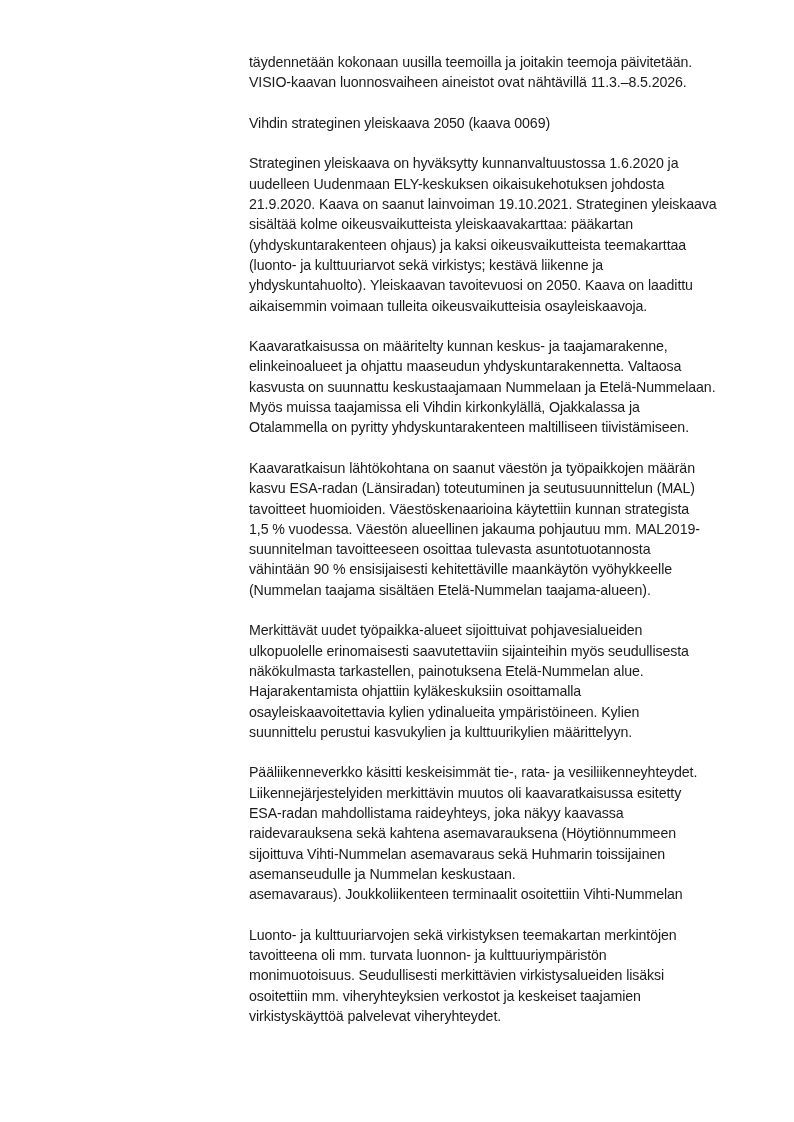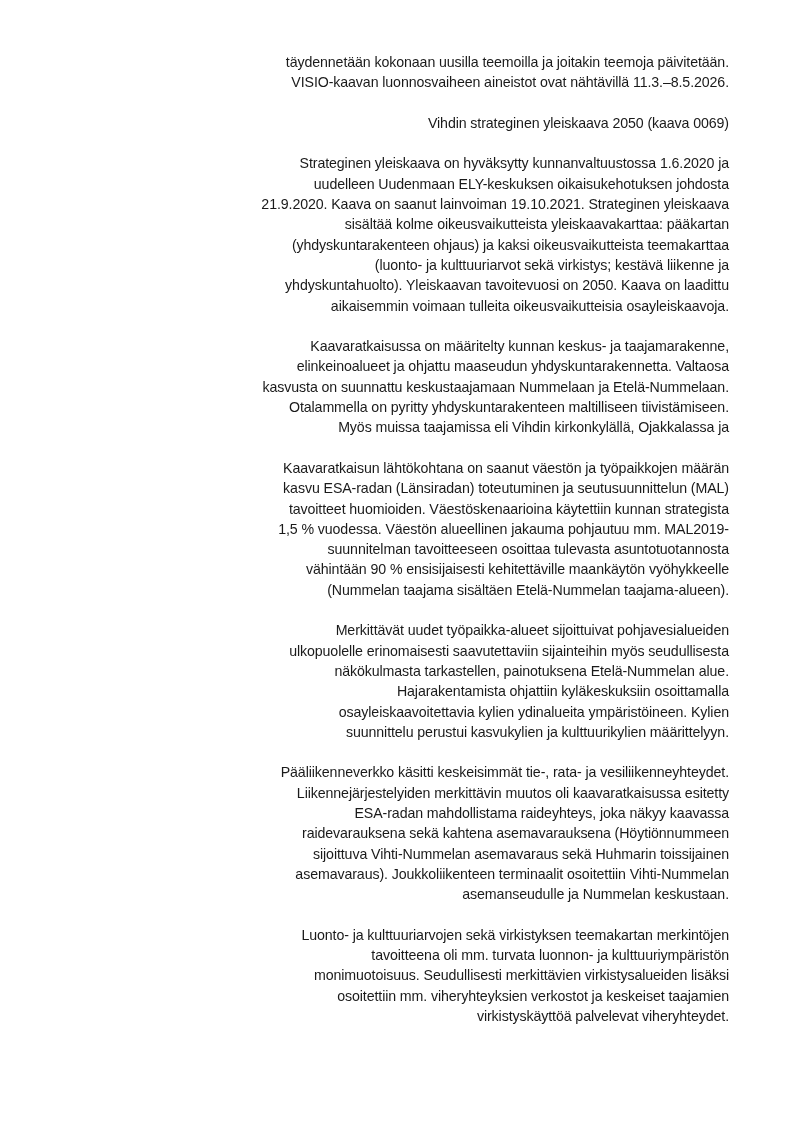--- a/index.html
+++ b/index.html
@@ -13,21 +13,20 @@
       position: relative;
       overflow: hidden;
       font-family: "Liberation Sans", "DejaVu Sans", sans-serif;
       color: #1a1a1a;
     }
     .page {
       position: absolute;
       left: 249px;
       top: 52px;
       width: 480px;
-      text-align: right;
     }
     .para {
       margin: 0;
       padding: 0;
     }
     .line {
       display: block;
       font-size: 14.2px;
       line-height: 20.3px;
       height: 20.3px;
@@ -65,22 +64,22 @@
     <span class="line">(luonto-  ja kulttuuriarvot  sekä virkistys; kestävä liikenne ja</span>
     <span class="line">yhdyskuntahuolto).  Yleiskaavan tavoitevuosi on 2050. Kaava on laadittu</span>
     <span class="line">aikaisemmin voimaan tulleita oikeusvaikutteisia osayleiskaavoja.</span>
   </div>
   <div class="gap"></div>
 
   <div class="para">
     <span class="line">Kaavaratkaisussa on määritelty kunnan keskus- ja taajamarakenne,</span>
     <span class="line">elinkeinoalueet ja ohjattu maaseudun yhdyskuntarakennetta.  Valtaosa</span>
     <span class="line">kasvusta on suunnattu keskustaajamaan Nummelaan ja Etelä-Nummelaan.</span>
+    <span class="line">Myös muissa taajamissa eli Vihdin kirkonkylällä, Ojakkalassa ja</span>
     <span class="line">Otalammella on pyritty yhdyskuntarakenteen maltilliseen tiivistämiseen.</span>
-    <span class="line">Myös muissa taajamissa eli Vihdin kirkonkylällä, Ojakkalassa ja</span>
   </div>
   <div class="gap"></div>
 
   <div class="para">
     <span class="line">Kaavaratkaisun lähtökohtana on saanut väestön ja työpaikkojen määrän</span>
     <span class="line">kasvu ESA-radan (Länsiradan) toteutuminen  ja seutusuunnittelun (MAL)</span>
     <span class="line">tavoitteet huomioiden.  Väestöskenaarioina käytettiin kunnan strategista</span>
     <span class="line">1,5 % vuodessa. Väestön alueellinen jakauma pohjautuu mm. MAL2019-</span>
     <span class="line">suunnitelman tavoitteeseen osoittaa tulevasta asuntotuotannosta</span>
     <span class="line">vähintään 90 % ensisijaisesti kehitettäville maankäytön vyöhykkeelle</span>
@@ -97,22 +96,22 @@
     <span class="line">suunnittelu perustui kasvukylien ja kulttuurikylien määrittelyyn.</span>
   </div>
   <div class="gap"></div>
 
   <div class="para">
     <span class="line">Pääliikenneverkko käsitti keskeisimmät tie-, rata- ja vesiliikenneyhteydet.</span>
     <span class="line">Liikennejärjestelyiden merkittävin muutos oli kaavaratkaisussa esitetty</span>
     <span class="line">ESA-radan mahdollistama raideyhteys, joka näkyy kaavassa</span>
     <span class="line">raidevarauksena sekä kahtena asemavarauksena (Höytiönnummeen</span>
     <span class="line">sijoittuva Vihti-Nummelan asemavaraus sekä Huhmarin toissijainen</span>
+    <span class="line">asemanseudulle ja Nummelan keskustaan.</span>
     <span class="line">asemavaraus). Joukkoliikenteen terminaalit osoitettiin Vihti-Nummelan</span>
-    <span class="line">asemanseudulle ja Nummelan keskustaan.</span>
   </div>
   <div class="gap"></div>
 
   <div class="para">
     <span class="line">Luonto-  ja kulttuuriarvojen  sekä virkistyksen teemakartan  merkintöjen</span>
     <span class="line">tavoitteena oli mm. turvata luonnon- ja kulttuuriympäristön</span>
     <span class="line">monimuotoisuus.  Seudullisesti merkittävien virkistysalueiden lisäksi</span>
     <span class="line">osoitettiin mm. viheryhteyksien verkostot  ja keskeiset taajamien</span>
     <span class="line">virkistyskäyttöä  palvelevat viheryhteydet.</span>
   </div>

